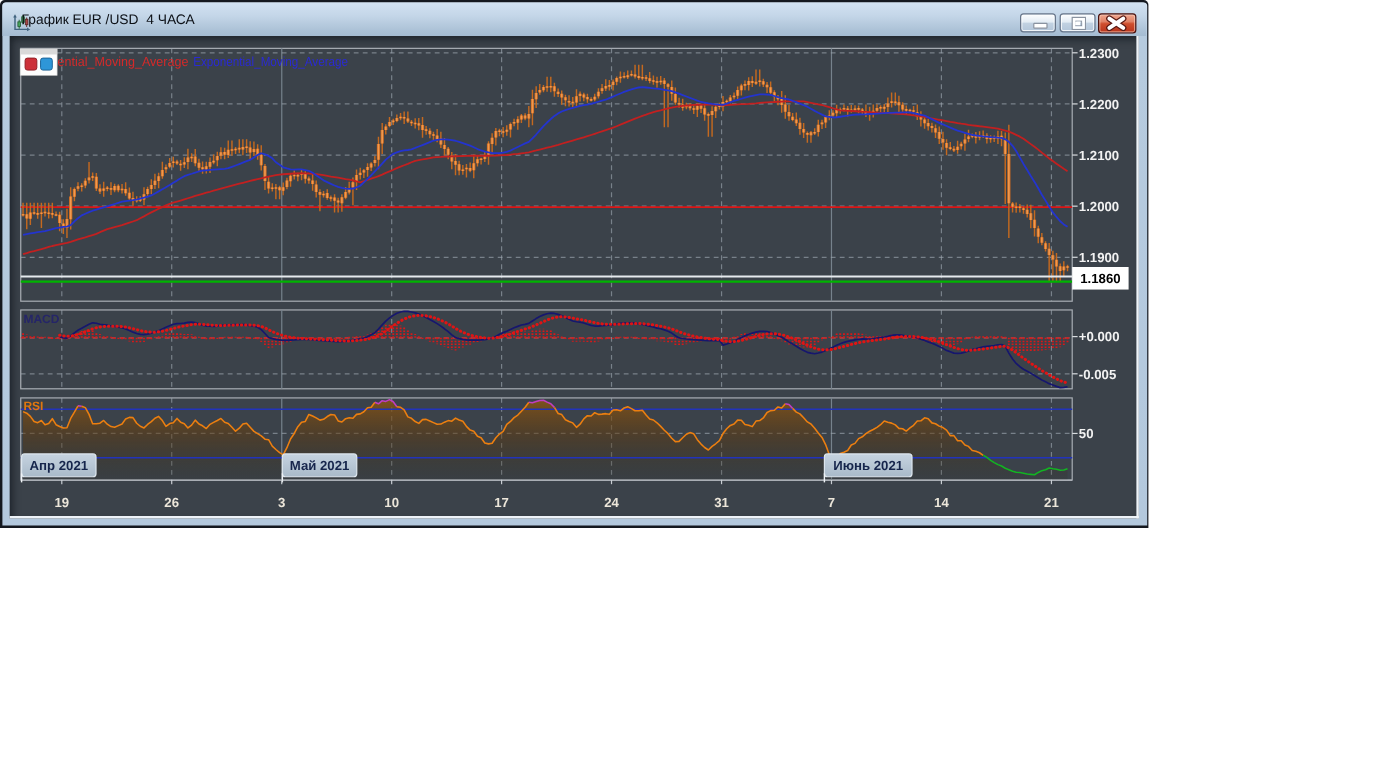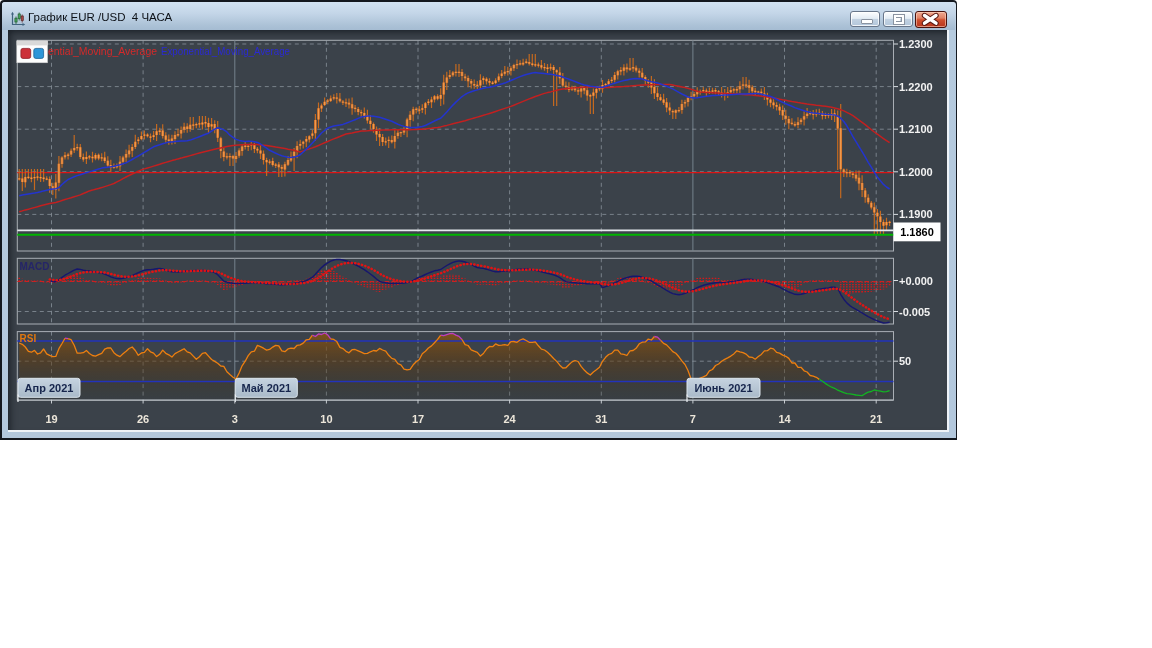--- a/index.html
+++ b/index.html
@@ -1,20 +1,20 @@
 <!DOCTYPE html>
 <html><head><meta charset="utf-8"><style>
 html,body{margin:0;padding:0;background:#fff;width:1152px;height:648px;overflow:hidden}
 #win{position:absolute;left:0;top:0;width:957px;height:440px}
 .outer{position:absolute;inset:0;background:#14181f;border-radius:4px 4px 0 0}
 .frame{position:absolute;left:1.5px;top:1.5px;width:954px;height:436px;border-radius:3px 3px 0 0;
 background:linear-gradient(180deg,#dce8f4 0,#c8d9ea 8px,#b6cbdf 26px,#b3c8dd 100%)}
 .tbar{position:absolute;left:2px;top:2px;width:953px;height:28px;border-radius:3px 3px 0 0;
 background:linear-gradient(180deg,#d2e2f2 0,#c4d6e8 40%,#abc1d6 85%,#a5bcd2 100%)}
-.title{position:absolute;left:28px;top:10.5px;font:11.5px "Liberation Sans",sans-serif;color:#0c1016;opacity:.999}
+.title{position:absolute;left:18px;top:10.5px;font:11.5px "Liberation Sans",sans-serif;color:#0c1016;opacity:.999}
 .client{position:absolute;left:7.5px;top:30px;width:939px;height:400px;background:#3b424a;
 border-right:2px solid #eef3f8;border-bottom:2px solid #eef3f8;
 box-shadow:inset 4px 4px 7px -2px rgba(5,10,16,0.6)}
 #chart{position:absolute;left:9px;top:30px;opacity:.999}
 .btn{position:absolute;top:11px;width:28px;height:13.5px;border:1px solid #68768a;border-radius:3px;
 background:linear-gradient(180deg,#fdfeff 0,#e3ecf4 46%,#c2d2e2 52%,#b3c6da 100%);
 box-shadow:inset 0 0 0 1px rgba(255,255,255,0.8)}
 #bmin{left:850px} #bmax{left:882.5px}
 #bclose{left:915px;top:10.5px;width:30px;height:15px;border-color:#49100c;
 background:linear-gradient(180deg,#f0a890 0,#e08266 40%,#cf4f2e 52%,#b8341c 100%);

